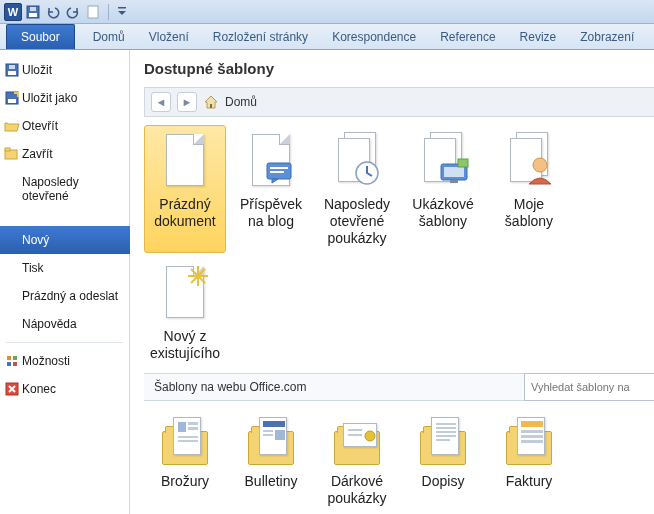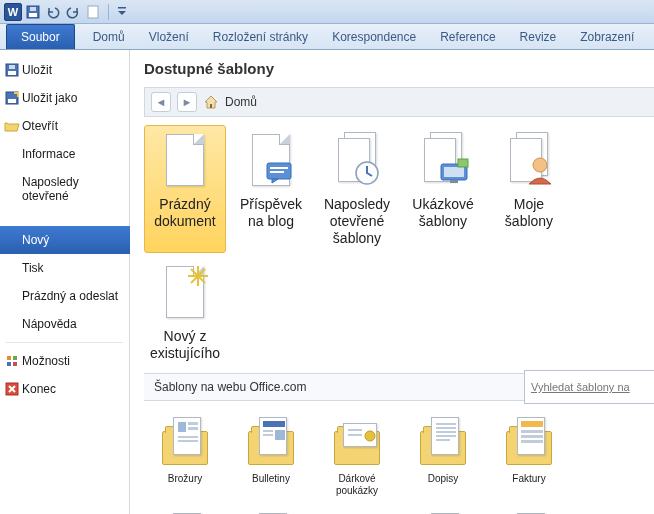--- a/index.html
+++ b/index.html
@@ -31,26 +31,26 @@
 .crumbbar .home { display: flex; align-items: center; gap: 6px; color: #333; }
 
 .catgrid { display: flex; flex-wrap: wrap; gap: 4px; padding: 8px 0 4px 0; }
 .cat { width: 82px; text-align: center; padding: 6px 2px; border: 1px solid transparent; border-radius: 3px; cursor: pointer; }
 .cat.selected { background: linear-gradient(#ffe8a6, #ffd45e); border-color: #e6b84a; }
 .cat .thumb { width: 54px; height: 60px; margin: 0 auto 4px auto; position: relative; }
 .cat .label { font-size: 14px; line-height: 1.2; color: #222; }
 
 .section-head { display: flex; align-items: center; border-top: 1px solid #d0d8e2; border-bottom: 1px solid #d0d8e2; background: #f7f9fc; height: 28px; padding-left: 10px; }
 .section-head .title { font-size: 12px; color: #333; flex: 1; }
-.section-head input { height: 34px; width: 130px; border: 1px solid #b8c4d4; border-right: none; padding: 0 6px; font-size: 11px; color: #777; text-decoration: underline; }
+.section-head input { height: 28px; width: 130px; border: 1px solid #b8c4d4; border-right: none; padding: 0 6px; font-size: 11px; color: #777; }
 
 .tmplgrid { display: flex; flex-wrap: wrap; gap: 4px; padding: 8px 0; }
 .tmpl { width: 82px; text-align: center; padding: 4px 2px; cursor: pointer; }
 .tmpl .thumb { width: 56px; height: 56px; margin: 0 auto 4px auto; position: relative; }
-.tmpl .label { font-size: 10px; line-height: 1.2; color: #222; }
+.tmpl .label { font-size: 14px; line-height: 1.2; color: #222; }
 
 
 .page { position: absolute; background: #fff; border: 1px solid #b0b8c4; box-shadow: 1px 1px 2px rgba(0,0,0,0.15); }
 .page.fold::after { content: ""; position: absolute; top: -1px; right: -1px; width: 10px; height: 10px; background: linear-gradient(135deg, #fff 48%, #c8d0dc 52%); border-left: 1px solid #b0b8c4; border-bottom: 1px solid #b0b8c4; }
 .folder { position: absolute; width: 46px; height: 34px; background: #f4d472; border: 1px solid #caa838; border-radius: 2px; }
 .folder::before { content: ""; position: absolute; top: -6px; left: 2px; width: 16px; height: 6px; background: #f4d472; border: 1px solid #caa838; border-bottom: none; border-radius: 2px 2px 0 0; }
 
 svg { display: block; }
 </style>
 </head>
@@ -129,21 +129,27 @@
     </div>
     <div class="side-item">
       <span class="sicon">
           <svg width="16" height="14" viewBox="0 0 16 14">
             <path d="M1 4 L1 12 L13 12 L15 5 L4 5 L3 4 Z" fill="#f4d472" stroke="#caa838"></path>
           </svg>
         </span>
       <span>Otevřít</span>
     </div>
     <div class="side-item">
-      <span>Informace</span>
+      <span class="sicon">
+          <svg width="16" height="14" viewBox="0 0 16 14">
+            <rect x="1" y="3" width="12" height="9" fill="#f4d472" stroke="#caa838"></rect>
+            <rect x="1" y="1" width="5" height="3" fill="#f4d472" stroke="#caa838"></rect>
+          </svg>
+        </span>
+      <span>Zavřít</span>
     </div>
     <div class="side-item twoline">
       <span>Naposledy otevřené</span>
     </div>
     <div class="side-item selected">
       <span>Nový</span>
     </div>
     <div class="side-item">
       <span>Tisk</span>
     </div>
@@ -214,21 +220,21 @@
       </div>
       <div class="cat">
         <div class="thumb">
           <div class="page" style="left:14px;top:0;width:32px;height:44px;"></div>
           <div class="page" style="left:8px;top:6px;width:32px;height:44px;"></div>
           <svg style="position:absolute;left:24px;top:28px" width="26" height="26" viewBox="0 0 26 26">
               <circle cx="13" cy="13" r="11" fill="#fdfdfd" stroke="#8aa0bb" stroke-width="1.5"></circle>
               <path d="M13 6 L13 13 L18 16" stroke="#4a72b5" stroke-width="2" fill="none"></path>
             </svg>
         </div>
-        <div class="label">Naposledy otevřené šablony</div>
+        <div class="label">Naposledy otevřené poukázky</div>
       </div>
       <div class="cat">
         <div class="thumb">
           <div class="page" style="left:14px;top:0;width:32px;height:44px;"></div>
           <div class="page" style="left:8px;top:6px;width:32px;height:44px;"></div>
           <svg style="position:absolute;left:24px;top:26px" width="30" height="26" viewBox="0 0 30 26">
               <rect x="1" y="6" width="26" height="16" rx="2" fill="#5b8fd6" stroke="#3a6fb5"></rect>
               <rect x="4" y="9" width="20" height="10" fill="#cfe0f5"></rect>
               <rect x="10" y="22" width="8" height="3" fill="#7a8aa0"></rect>
               <rect x="18" y="1" width="10" height="8" fill="#8cc66e" stroke="#5fa041"></rect>

